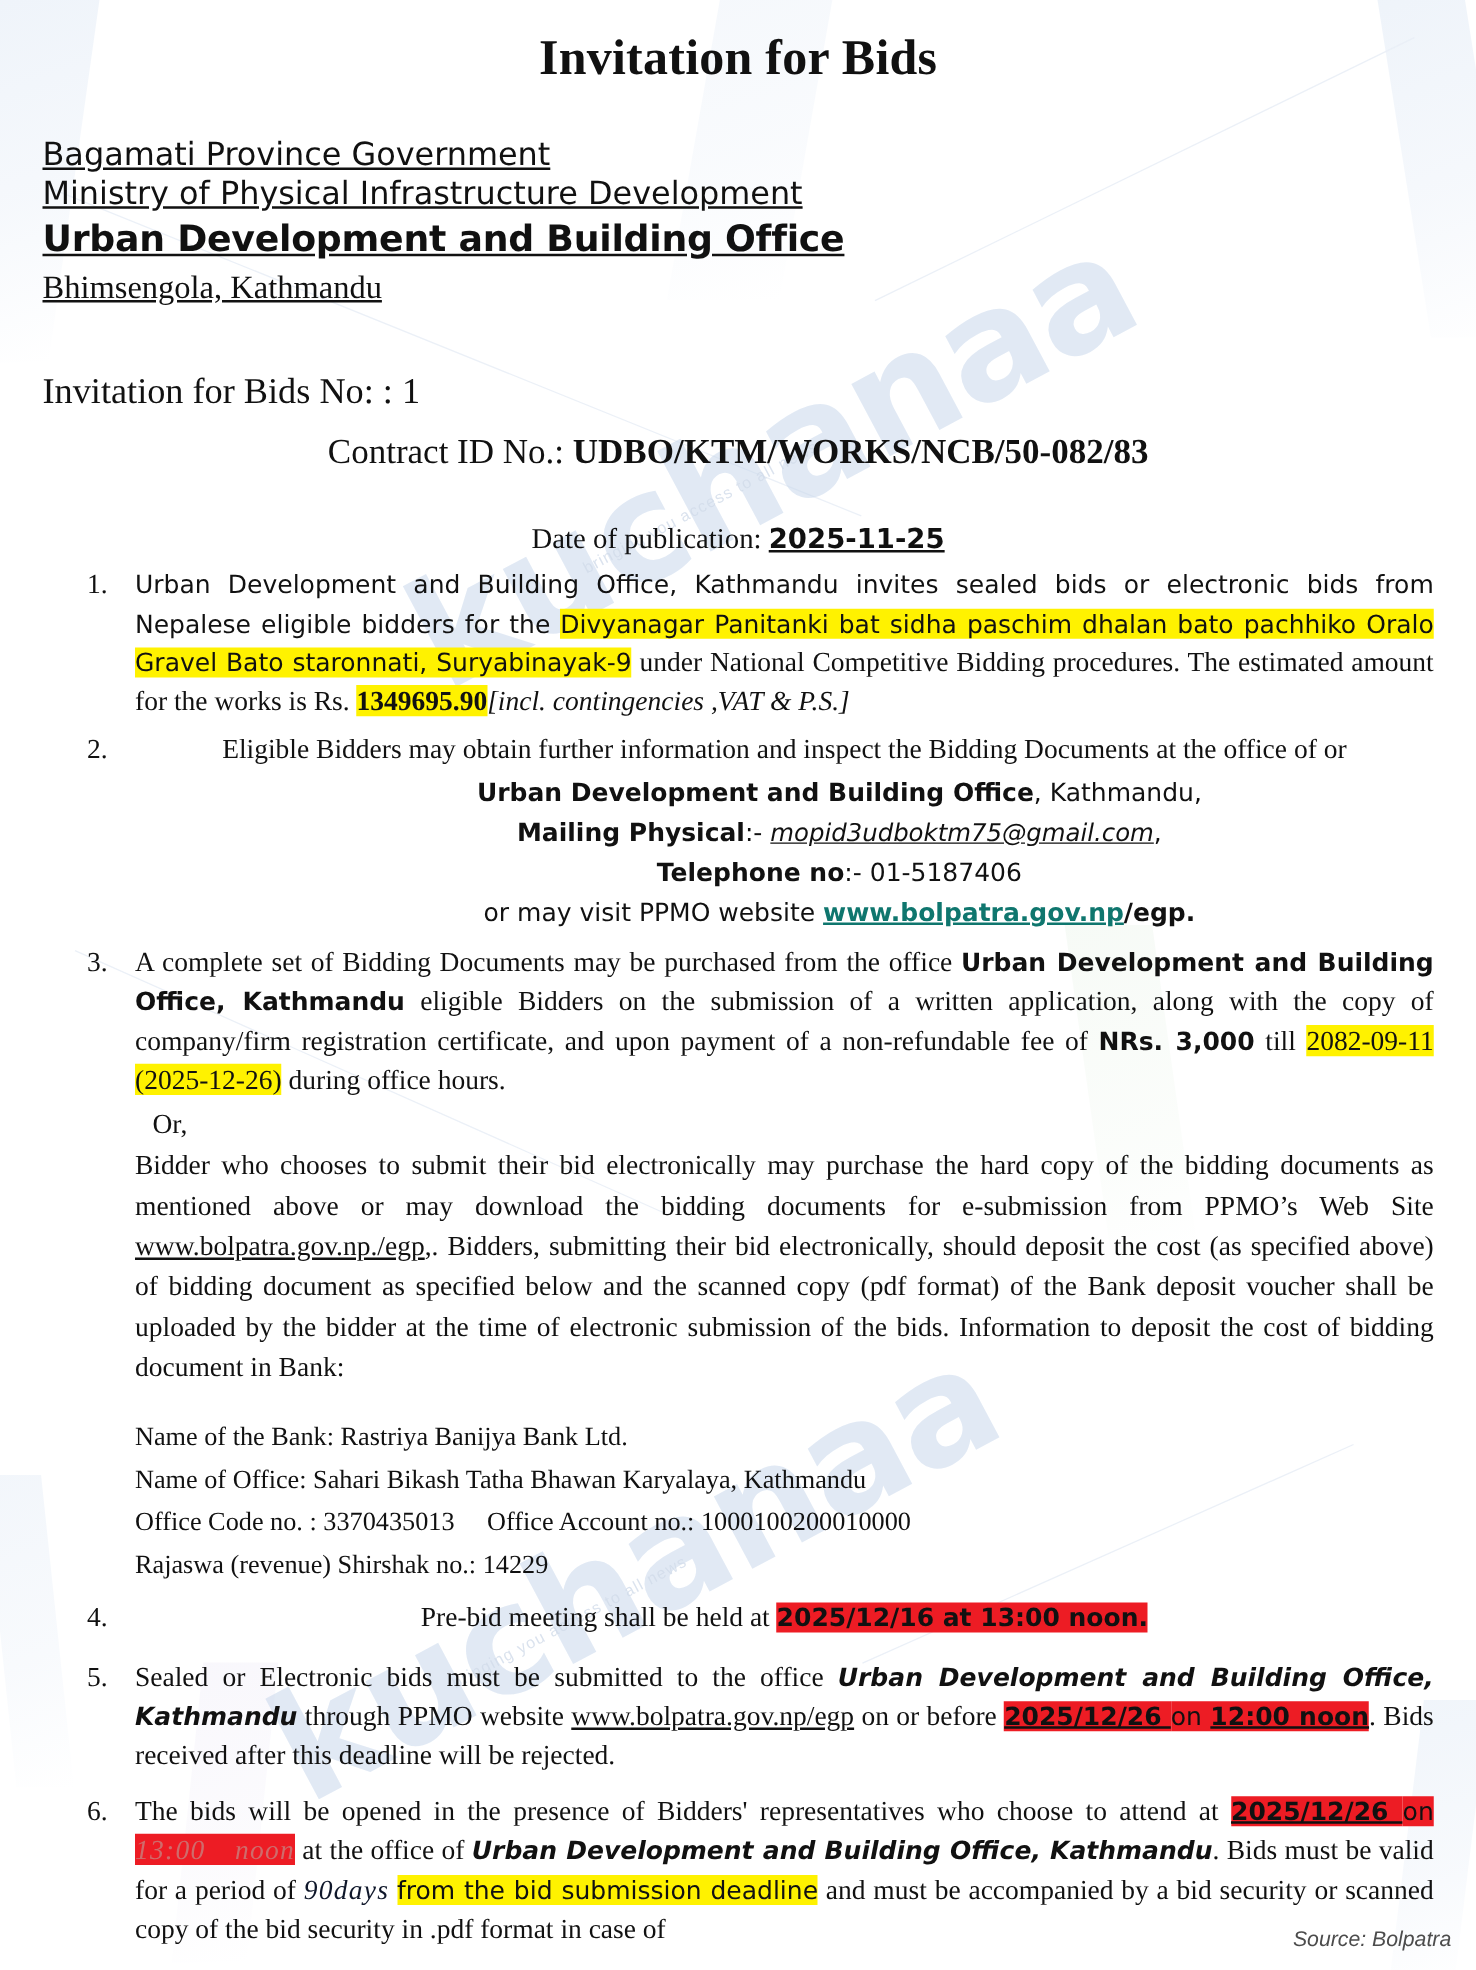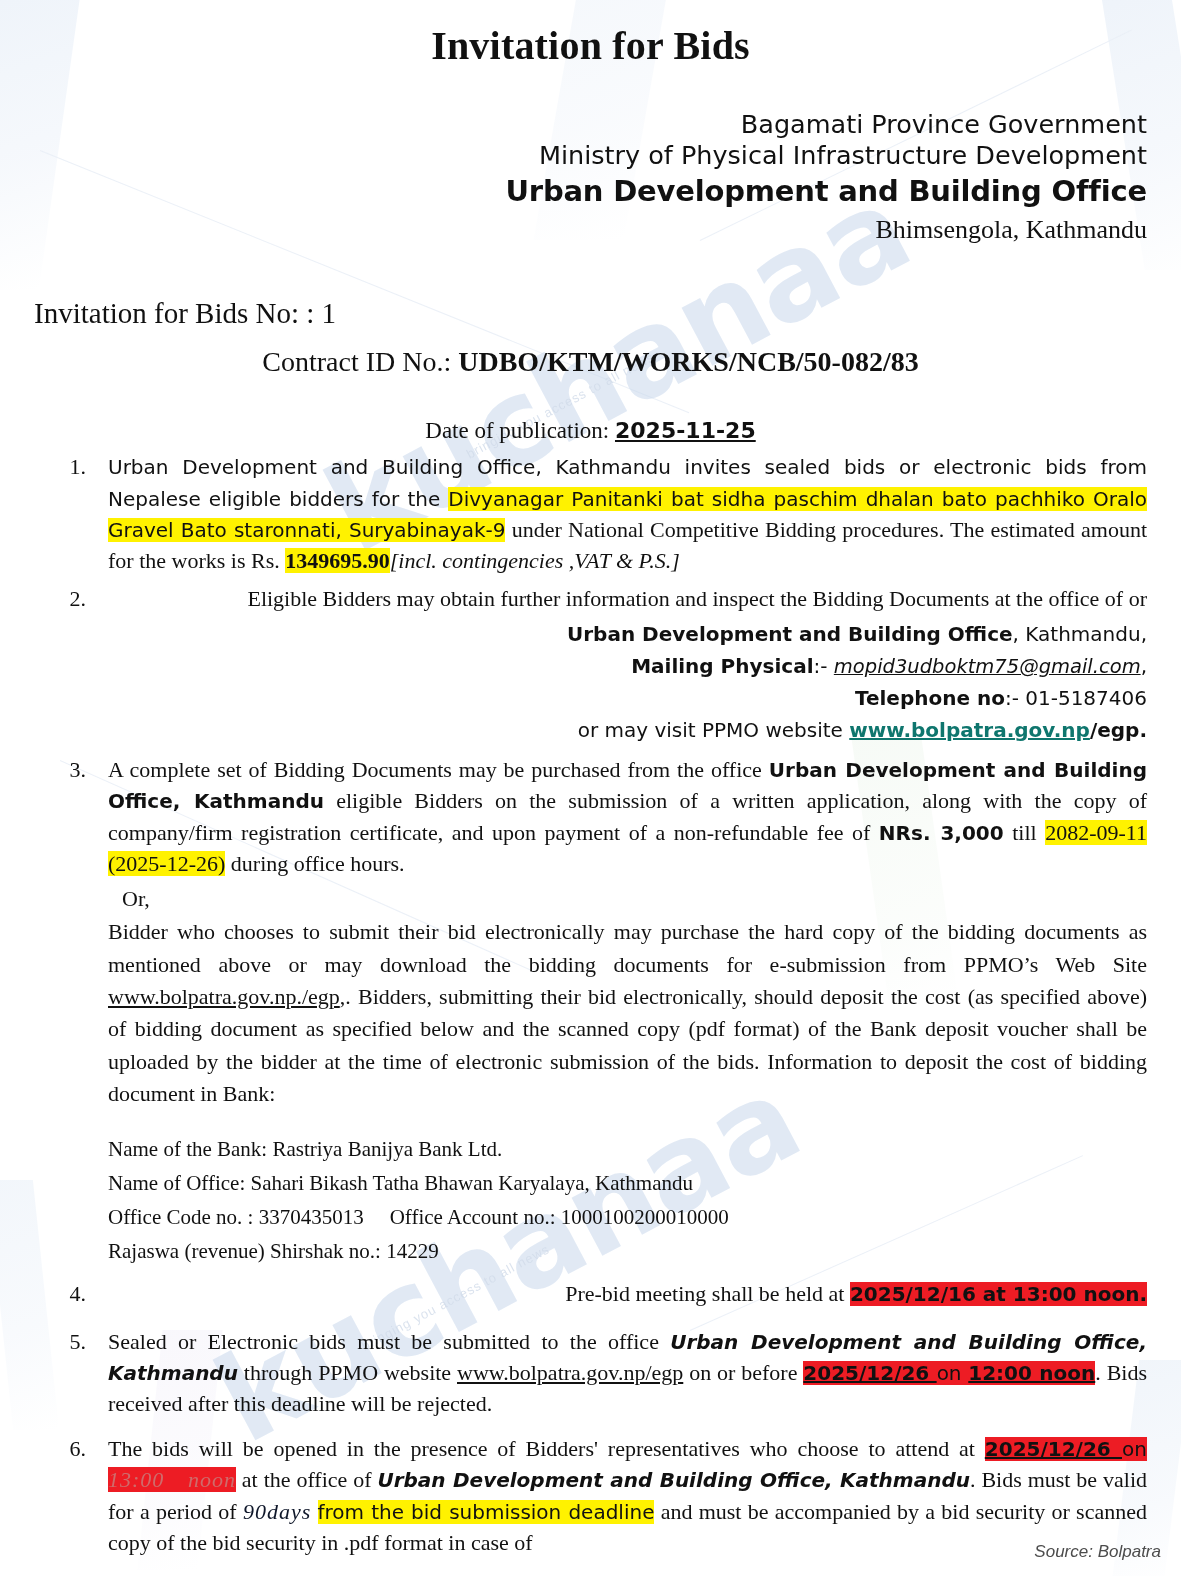--- a/index.html
+++ b/index.html
@@ -62,21 +62,21 @@
 
   .doc-title {
     text-align:center;
     font-family:"Liberation Serif", serif;
     font-weight:bold;
     font-size:40px;
     letter-spacing:.2px;
     margin-top:22px;
   }
 
-  .hdr-block { text-align:right; margin-top:40px; line-height:1.22; }
+  .hdr-block { text-align:left; margin-top:40px; line-height:1.22;text-decoration:underline; }
   .hdr-l1, .hdr-l2 {
     font-family:"DejaVu Sans", sans-serif;
     font-size:25.5px;
     font-weight:400;
     color:#111;
   }
   .hdr-l3 {
     font-family:"DejaVu Sans", sans-serif;
     font-size:29px;
     font-weight:bold;
@@ -96,21 +96,21 @@
   .pubdate .val { font-family:"DejaVu Sans", sans-serif; font-weight:bold; font-size:22px; text-decoration:underline; }
 
   
   .item { display:flex; margin-top:7px; }
   .num {
     width:74px; flex:0 0 74px;
     text-align:right; padding-right:22px;
     font-size:22px; line-height:1.42;
   }
   .body-col { flex:1 1 auto; font-size:22px; line-height:1.42; text-align:justify; }
-  .body-col.nojust { text-align:right; }
+  .body-col.nojust { text-align:center; }
 
   .sans-b { font-family:"DejaVu Sans", sans-serif; font-weight:bold; font-size:20px; }
   .sans-r { font-family:"DejaVu Sans", sans-serif; font-weight:400; font-size:20px; }
   .sans-bi { font-family:"DejaVu Sans", sans-serif; font-weight:bold; font-style:italic; font-size:20px; }
   .serif-b { font-weight:bold; }
   .ital { font-style:italic; }
   .ul { text-decoration:underline; }
 
   .hl-y { background:#FFF200; }
   .hl-r { background:#ED1C24; }

